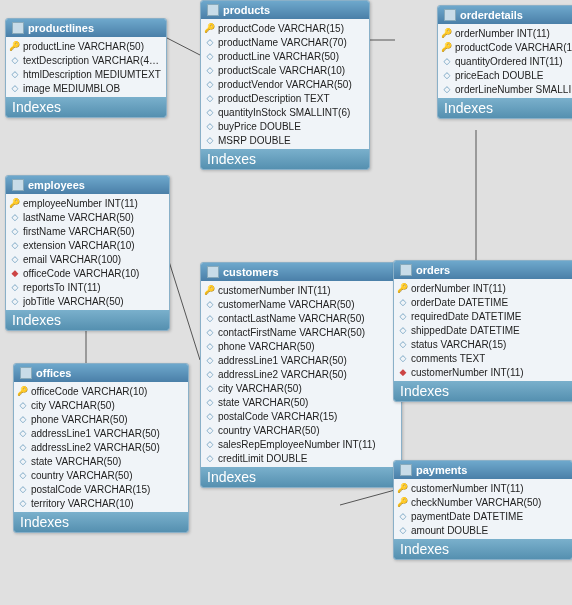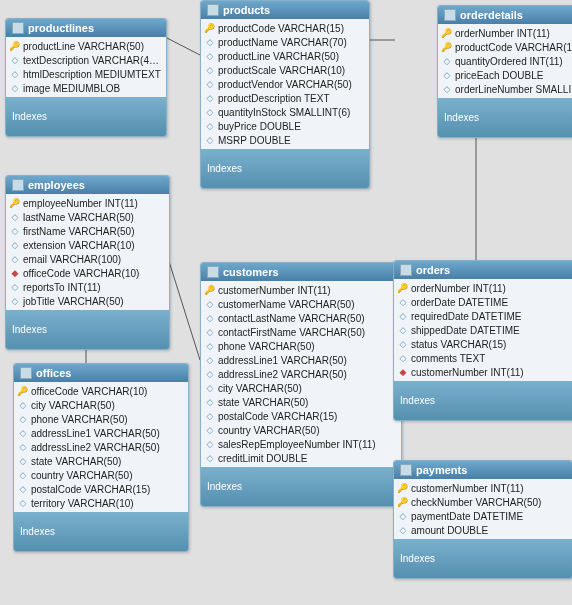--- a/index.html
+++ b/index.html
@@ -69,22 +69,22 @@
     .field-text {
       font-size: 10px;
       color: #222;
       white-space: nowrap;
       overflow: hidden;
       text-overflow: ellipsis;
     }
     .table-footer {
       background: linear-gradient(to bottom, #7ab0cc, #5590b0);
       color: white;
-      font-size: 10px;
-      padding: 14px 6px;
+      font-size: 14px;
+      padding: 2px 6px;
       border-radius: 0 0 2px 2px;
       cursor: pointer;
       text-align: left;
     }
     svg.relations {
       position: absolute;
       top: 0;
       left: 0;
       width: 572px;
       height: 605px;

